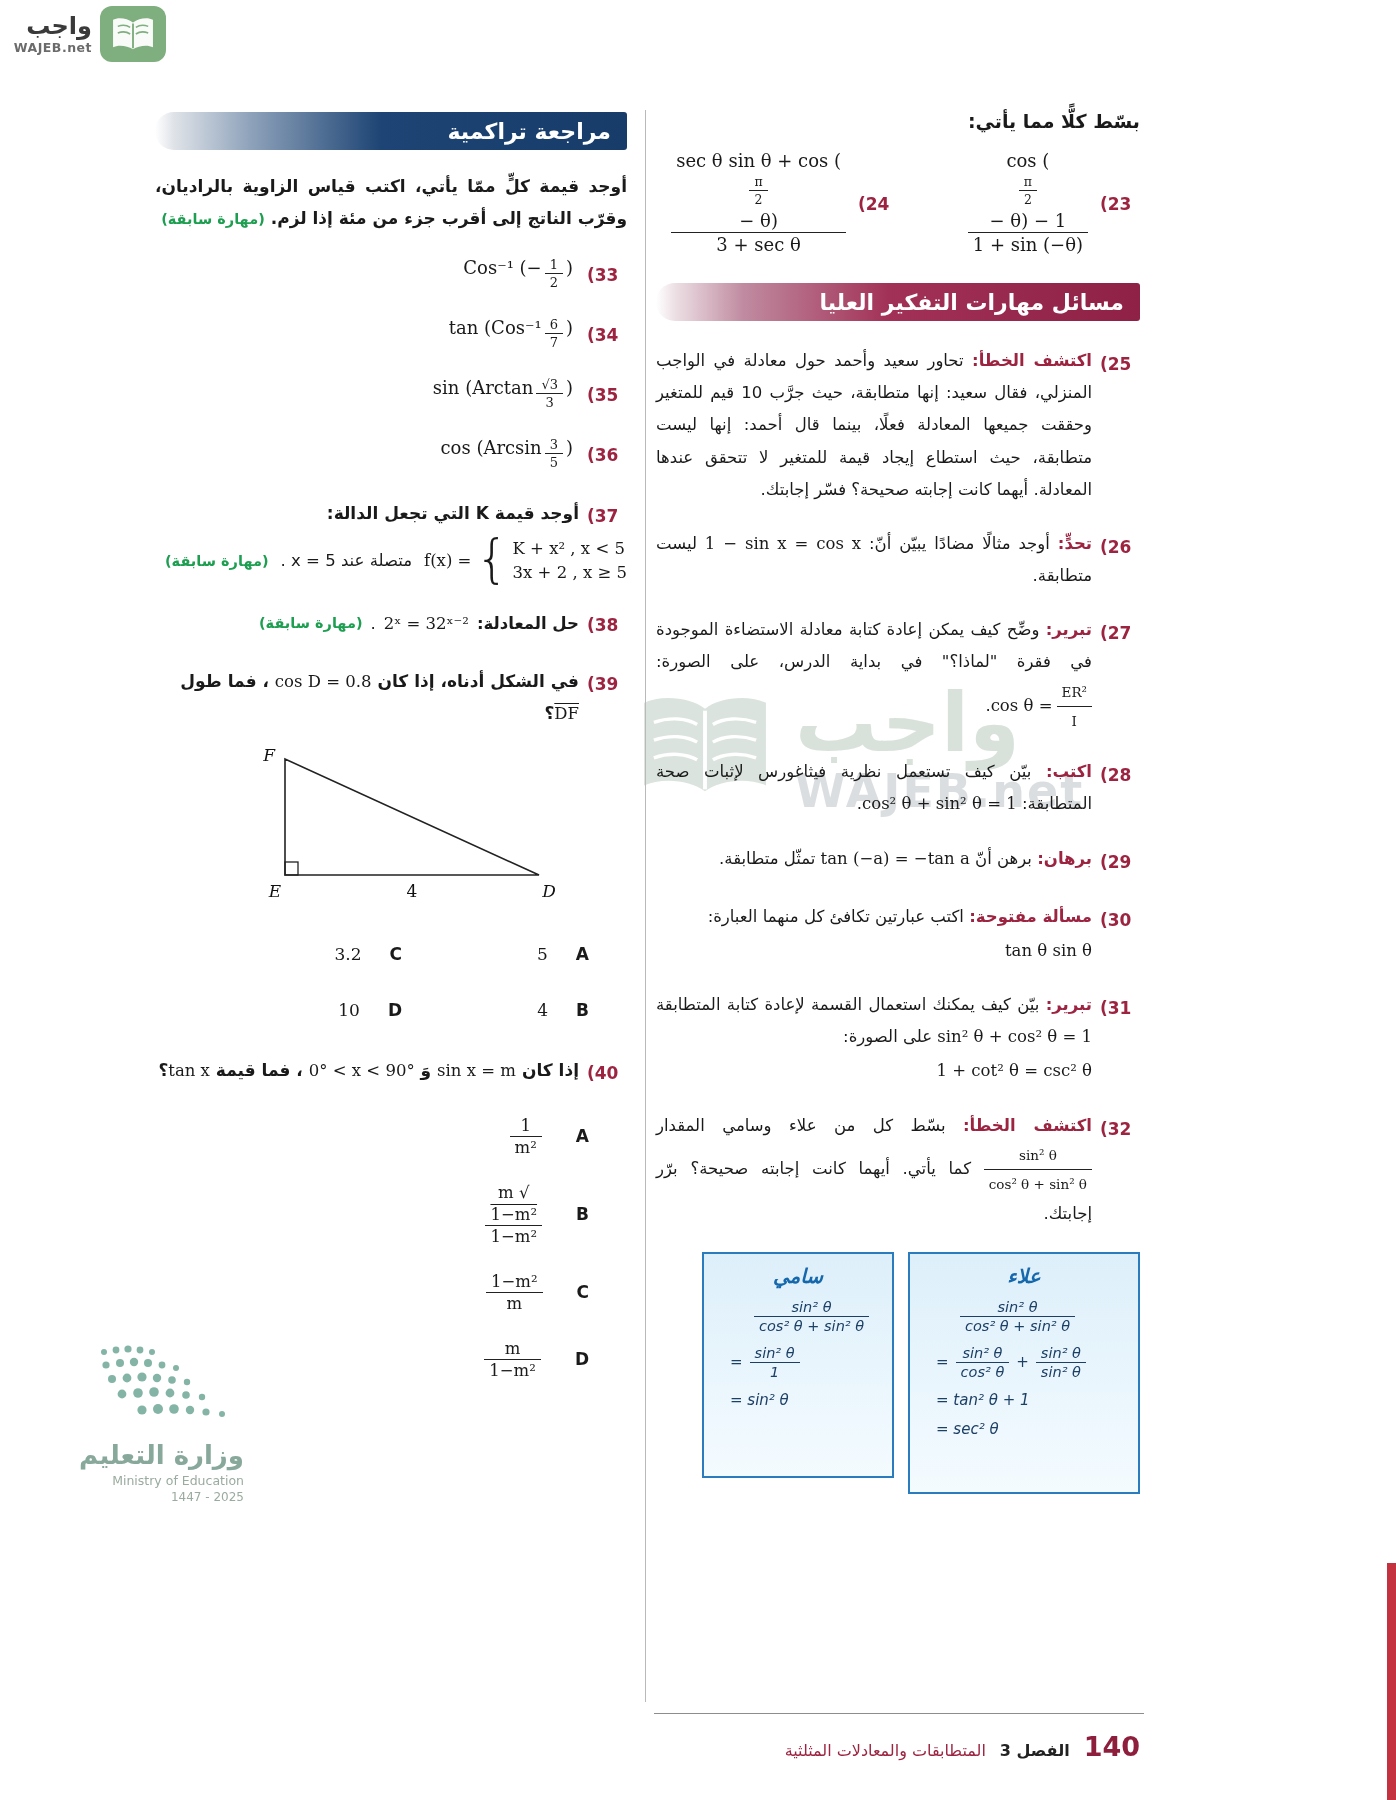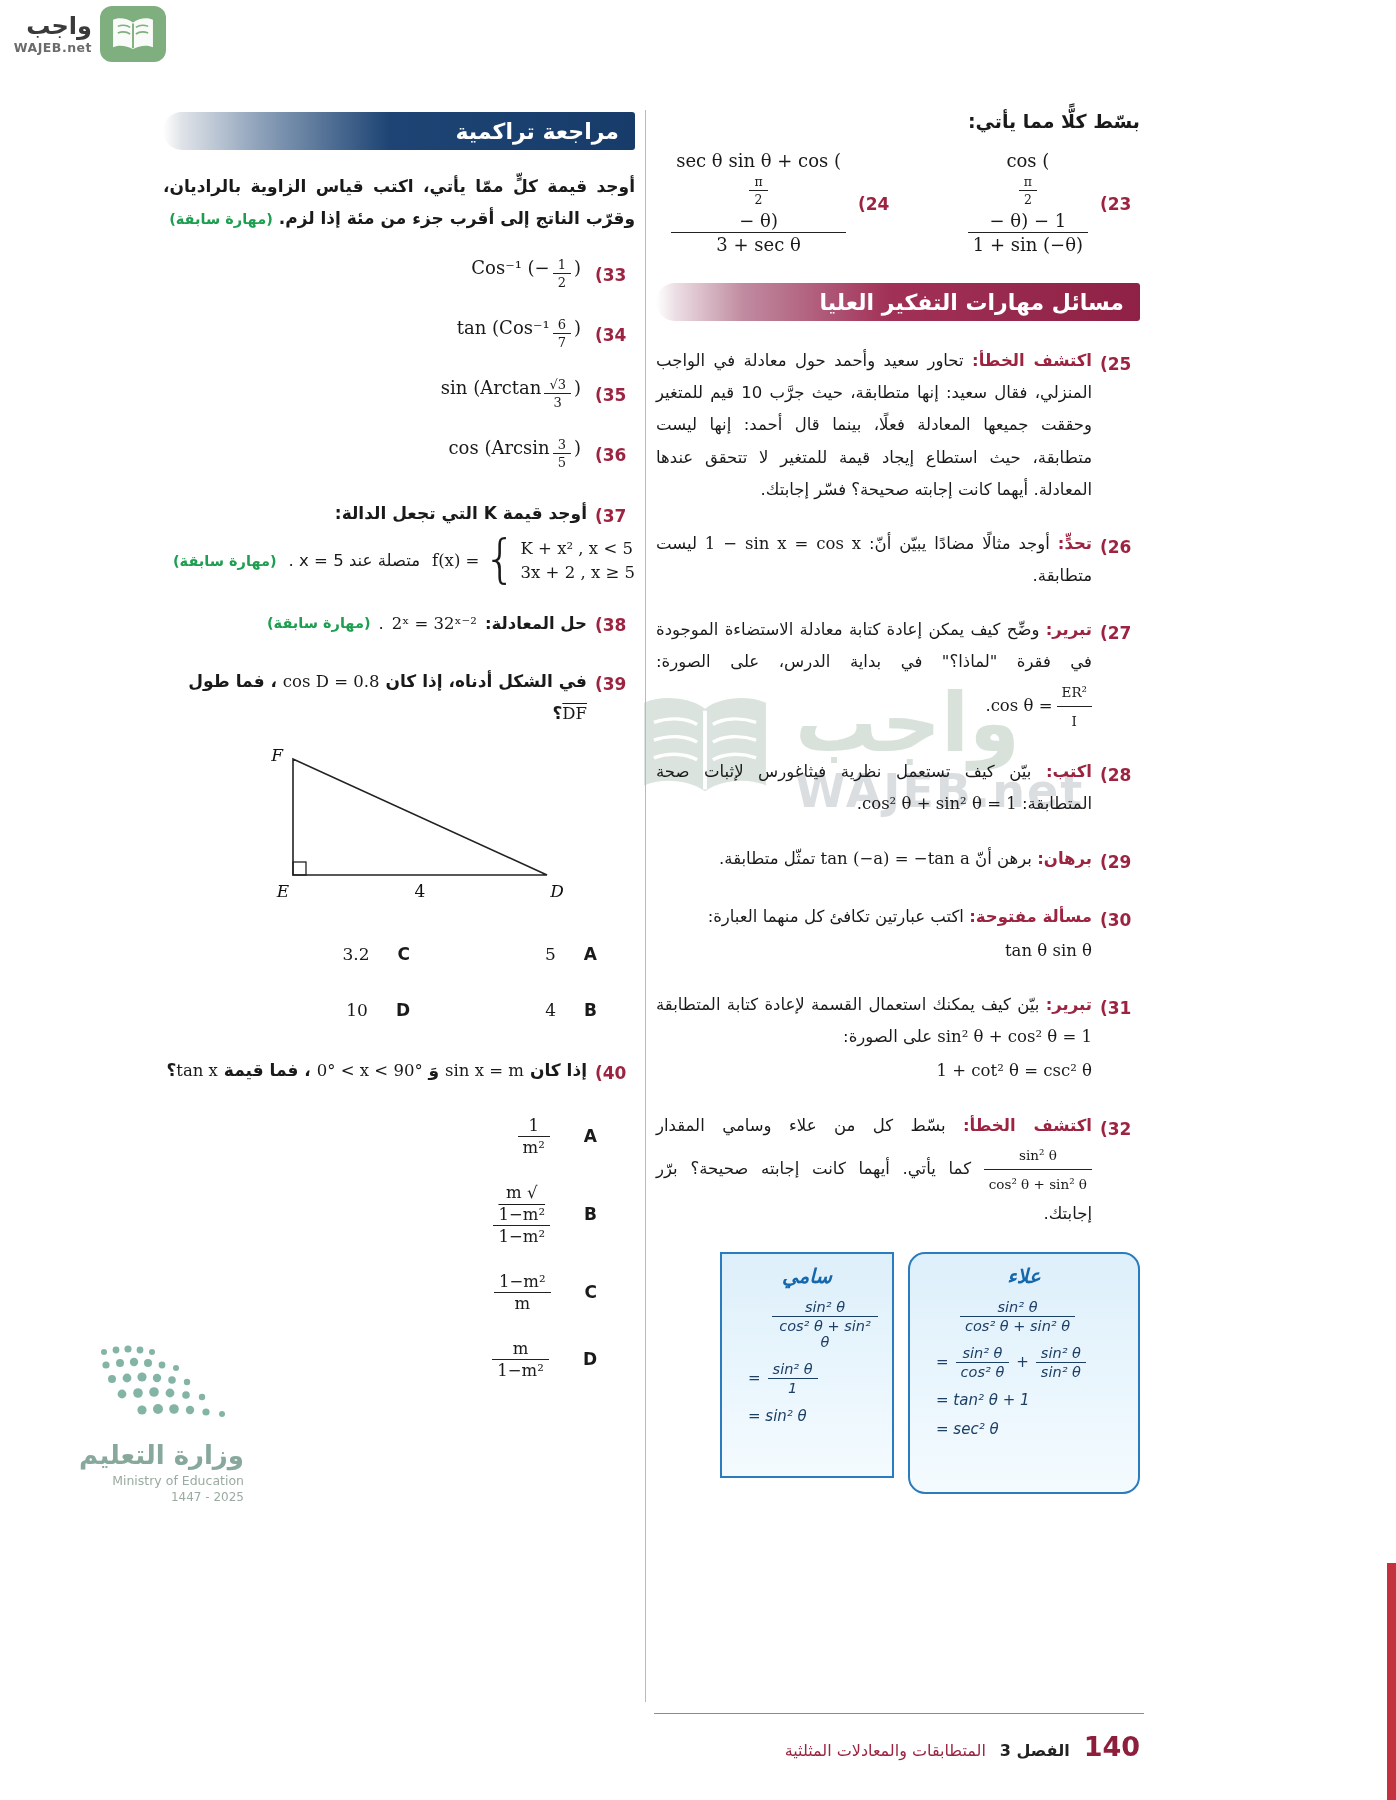--- a/index.html
+++ b/index.html
@@ -25,21 +25,21 @@
   .skill { color:#1d9e50; font-weight:bold; font-size:14.5px; white-space:nowrap; }
 
   
   .banner { height:38px; display:flex; align-items:center; padding-right:16px;
     color:#fff; font-weight:bold; font-size:22px; border-radius:19px 3px 3px 19px; }
   .banner.navy  { background:linear-gradient(to left,#173c6a 0%,#1d4474 52%,#8fa3bb 80%,#dfe3e8 96%,#ffffff 100%); }
   .banner.maroon{ background:linear-gradient(to left,#8e2145 0%,#a23157 52%,#c08ba0 82%,#ecdfe4 96%,#ffffff 100%); }
 
   
   #right-col { position:absolute; right:256px; top:110px; width:484px; z-index:2; }
-  #left-col  { position:absolute; left:163px;  top:112px; width:472px; z-index:2; }
+  #left-col  { position:absolute; left:155px;  top:112px; width:472px; z-index:2; }
   .divider { position:absolute; left:645px; top:110px; height:1592px; width:1px; background:#b9b9b9; z-index:1; }
   .redbar { position:absolute; right:0; bottom:0; width:9px; height:237px; background:#c5323f; z-index:3; }
 
   
   .simp-intro { font-size:19px; font-weight:bold; text-align:right; }
   .prow { display:flex; margin:18px 0 8px; }
   .pitem { flex:1 1 50%; display:flex; align-items:center; gap:12px; }
   .bigfrac { font-size:18px; }
   .bigfrac .frac.small { font-size:12.5px; }
   #right-col .banner { margin-top:28px; margin-bottom:24px; }
@@ -269,21 +269,21 @@
             <span class="frac mid">
               <span class="num">sin² θ</span>
               <span class="den">cos² θ + sin² θ</span>
             </span>
           </span>
         <span>كما يأتي. أيهما كانت إجابته صحيحة؟ برّر إجابتك.</span>
       </div>
     </div>
 
     <div class="boxes">
-      <div class="workbox" style="width:232px; min-height:242px;border-radius:17px;">
+      <div class="workbox" style="width:232px; min-height:242px;">
         <div class="wtitle">علاء</div>
         <div class="wline first">
           <span class="frac wf">
               <span class="num">sin² θ</span>
               <span class="den">cos² θ + sin² θ</span>
             </span>
         </div>
         <div class="wline">
           <span>=</span>
           <span class="frac wf">
@@ -293,21 +293,21 @@
           <span>+</span>
           <span class="frac wf">
               <span class="num">sin² θ</span>
               <span class="den">sin² θ</span>
             </span>
         </div>
         <div class="wline">= tan² θ + 1</div>
         <div class="wline">= sec² θ</div>
       </div>
 
-      <div class="workbox" style="width:174px; min-height:226px;">
+      <div class="workbox" style="width:192px; min-height:226px;">
         <div class="wtitle">سامي</div>
         <div class="wline first">
           <span class="frac wf">
               <span class="num">sin² θ</span>
               <span class="den">cos² θ + sin² θ</span>
             </span>
         </div>
         <div class="wline">
           <span>=</span>
           <span class="frac wf">

